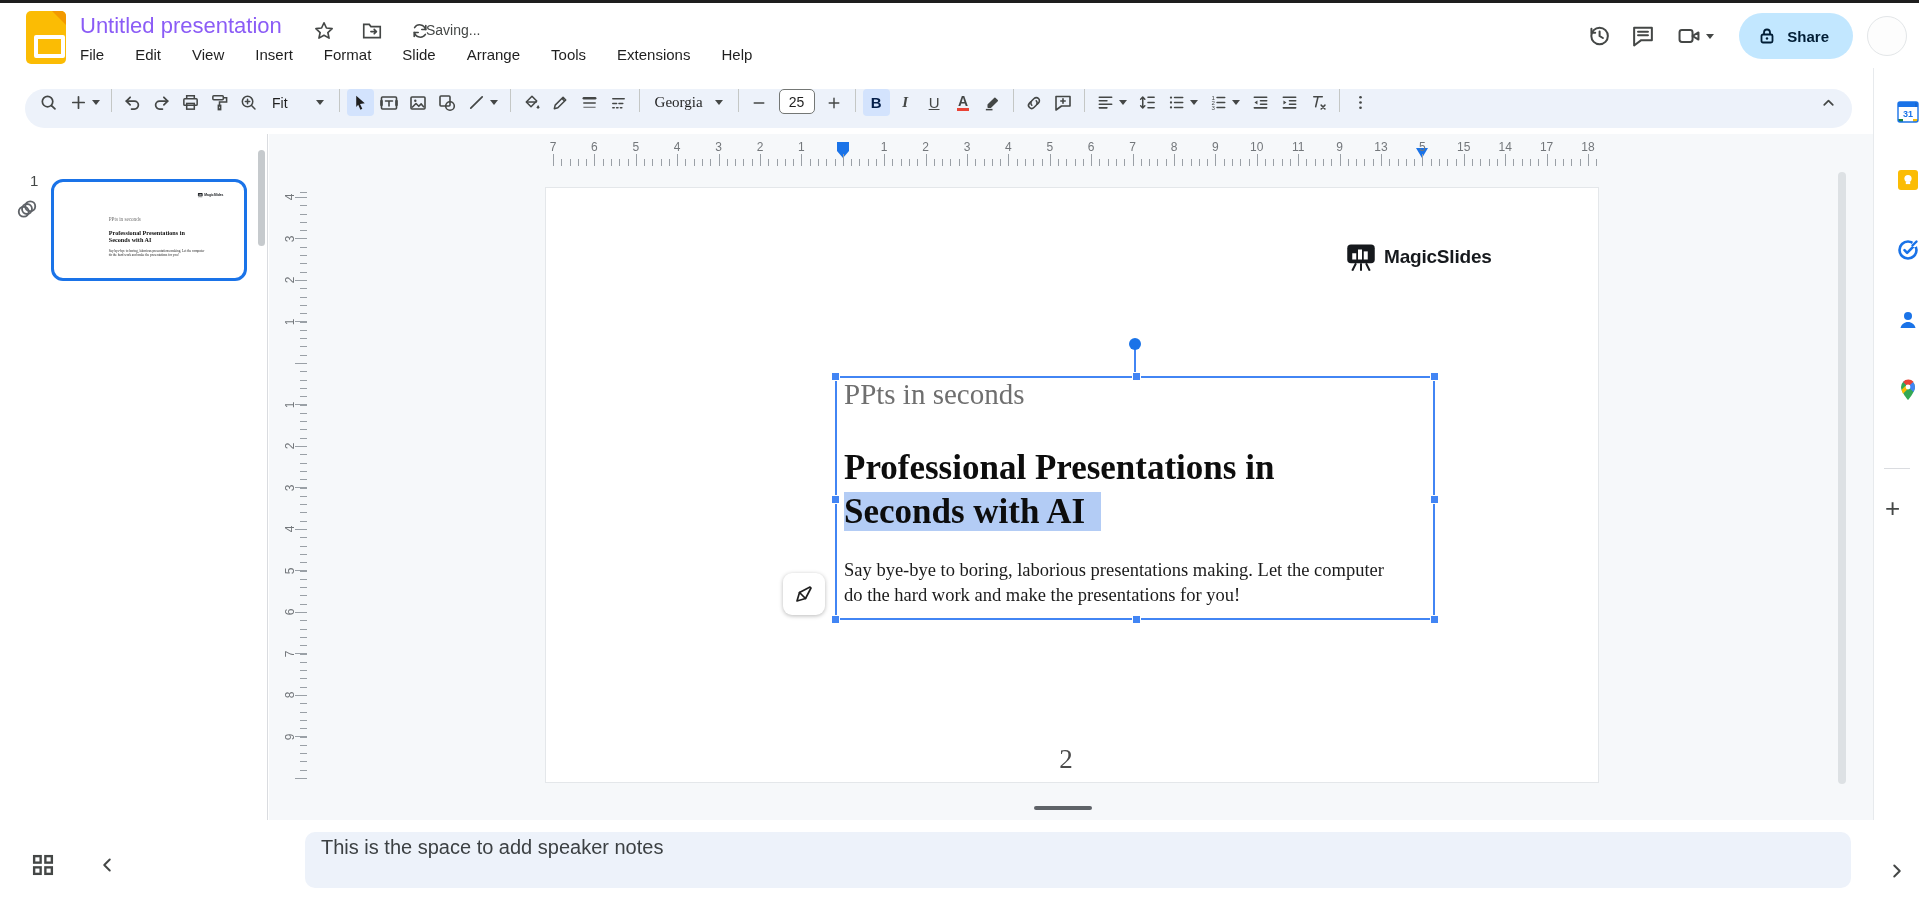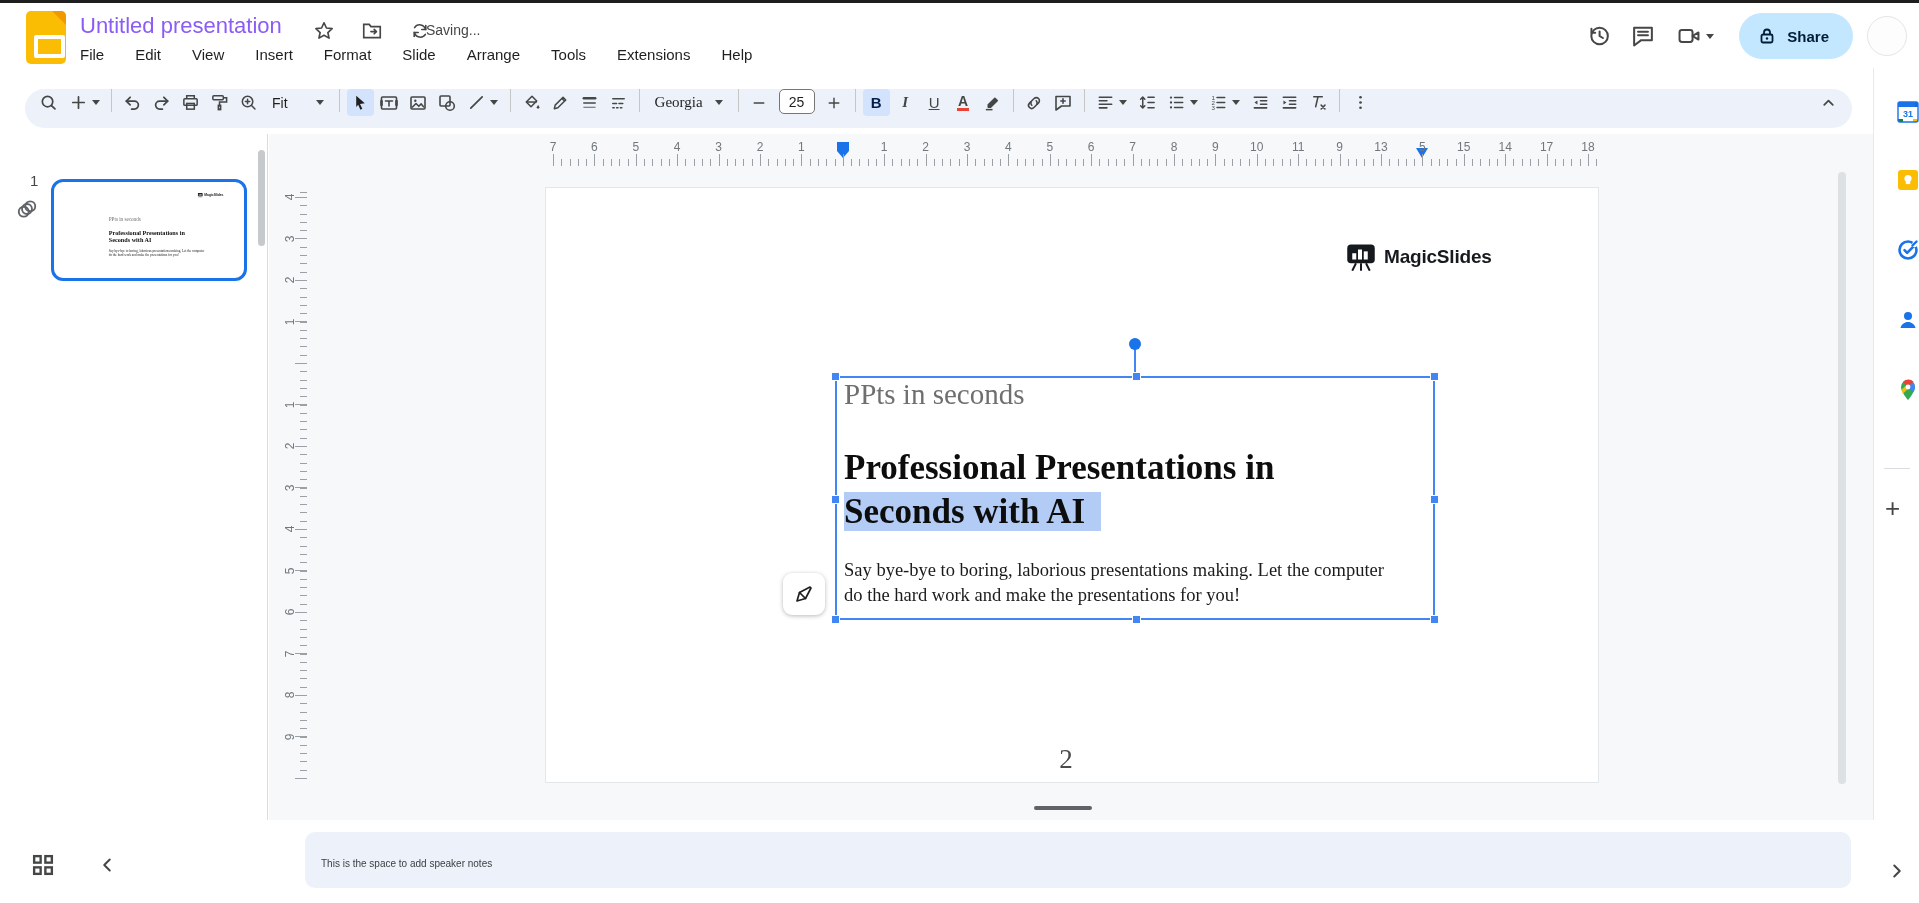--- a/index.html
+++ b/index.html
@@ -88,21 +88,21 @@
   .gsidebar { position:absolute; right:0; top:68px; width:46px; height:835px; background:#fff; border-left:1px solid #e7eaed; }
   .gs-item { position:absolute; left:11px; width:24px; height:24px; cursor:pointer;margin-left:11px; }
   .gs-sep { position:absolute; left:10px; top:400px; width:26px; height:1px; background:#dadce0; }
   .gs-plus { position:absolute; left:11px; top:428px; font-size:26px; color:#444746; line-height:24px; cursor:pointer; }
   .gs-expand { position:absolute; left:12px; top:792px; color:#444746; cursor:pointer; }
 
   
   .bottombar { position:absolute; left:0; top:820px; width:1874px; height:83px; background:#fff; }
   .grid-btn { position:absolute; left:30px; top:32px; color:#444746; cursor:pointer; }
   .collapse-film { position:absolute; left:96px; top:34px; color:#444746; cursor:pointer; }
-  .notes-pill { position:absolute; left:305px; top:12px; width:1546px; height:56px; background:#edf2fa; border-radius:10px; padding:26px 16px; font-size:10px; color:#3c4043; cursor:text; }
+  .notes-pill { position:absolute; left:305px; top:12px; width:1546px; height:56px; background:#edf2fa; border-radius:10px; padding:4px 16px; font-size:20px; color:#3c4043; cursor:text; }
 </style>
 </head>
 <body>
 
 <div class="app">
   <div class="topstrip"></div>
 
   <div class="logo"></div>
   <div class="doc-title">Untitled presentation</div>
   <div class="title-icons">

